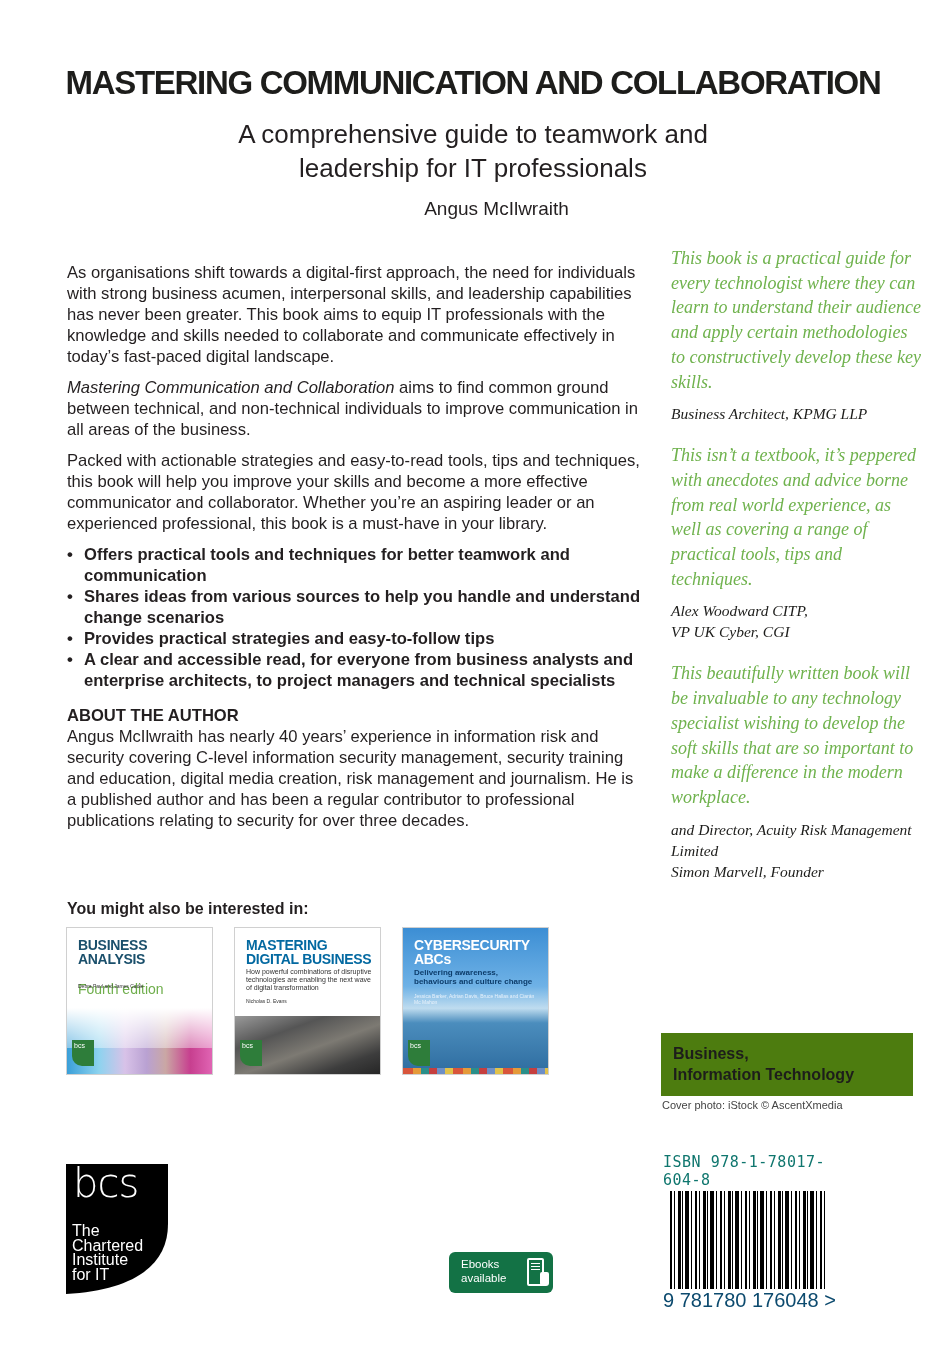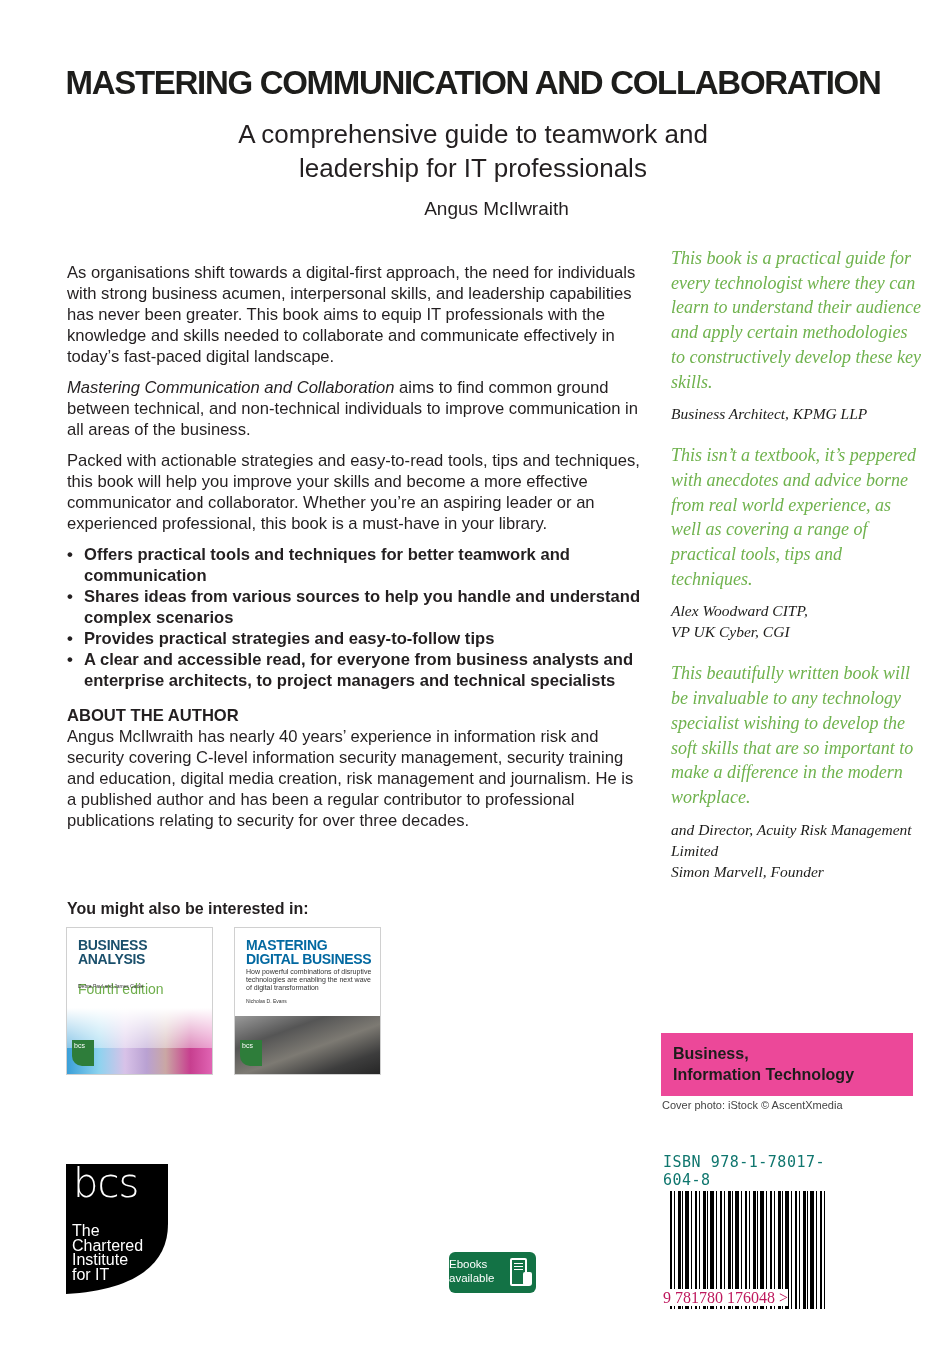--- a/index.html
+++ b/index.html
@@ -53,40 +53,40 @@
   .b3 .bt { color: #ffffff; }
   .b3 .bs { top: 40px; color: #0d3d6b; font-weight: bold; font-size: 8px; line-height: 9px; }
   .b3 .ba { top: 65px; color: #e8f2fb; }
   .b3 .img { position: absolute; left: 0; right: 0; top: 140px; bottom: 0;
     background: repeating-linear-gradient(90deg, #d8553b 0 10px, #e59a3a 10px 18px, #2a8f8a 18px 26px, #c63f3f 26px 34px, #6d8fc7 34px 42px, #e2c24a 42px 50px); }
 
   .quotes { position: absolute; left: 662px; top: 246px; width: 250px; font-family: Liberation Serif, serif; margin-left: 9px; }
   .quote { font-style: italic; color: #6fb24d; font-size: 18px; line-height: 24.7px; }
   .attrib { font-style: italic; color: #1d1d1b; font-size: 15.5px; line-height: 21px; margin-top: 9px; margin-bottom: 19px; }
 
-  .category-box { position: absolute; left: 661px; top: 1033px; width: 252px; height: 63px; background: #ec4899;
+  .category-box { position: absolute; left: 661px; top: 1033px; width: 252px; height: 63px; background: #4d7c0f;
     padding: 10px 12px; font-family: "Liberation Sans", sans-serif; font-size: 16px; line-height: 21px; color: #1d1d1b; font-weight: 600; }
   .credit { position: absolute; left: 662px; top: 1099px; font-family: "Liberation Sans", sans-serif; font-size: 11px; color: #444; }
 
   .barcode-wrap { position: absolute; left: 663px; top: 1153px; width: 200px; }
   .isbn { font-family: "DejaVu Sans Mono", monospace; font-size: 15px; color: #0f766e; letter-spacing: 0.5px; }
   .bars { height: 118px; margin-top: 2px; margin-left: 7px; width: 156px;
     background: repeating-linear-gradient(90deg,
       #000 0 2px, #fff 2px 4px, #000 4px 5px, #fff 5px 8px, #000 8px 11px, #fff 11px 12px,
       #000 12px 13px, #fff 13px 15px, #000 15px 19px, #fff 19px 21px, #000 21px 22px, #fff 22px 25px); }
-  .barnum { font-family: Liberation Serif, serif; font-size: 16px; color: #be185d; margin-top: -20px; background: transparent; }
+  .barnum { font-family: Liberation Sans, sans-serif; font-size: 20px; color: #0c4a6e; margin-top: -20px; background: transparent; }
   .barnum span { background: #fff; }
 
   .bcs-logo { position: absolute; left: 66px; top: 1164px; width: 102px; height: 130px; background: #000;
     border-radius: 0 0 0 0; clip-path: path("M0 0 H102 V60 C102 100 70 126 0 130 Z"); color: #fff; }
   .bcs-logo .mark { position: absolute; left: 7px; top: -4px; font-family: "DejaVu Sans", sans-serif; font-size: 40px; font-weight: 300; letter-spacing: -1px; }
   .bcs-logo .tag { position: absolute; left: 6px; top: 60px; font-family: "Liberation Sans", sans-serif; font-size: 16px; line-height: 14.5px; }
 
-  .ebooks { position: absolute; left: 449px; top: 1252px; width: 87px; height: 41px; background: #137245; border-radius: 6px;
-    color: #fff; font-family: "Liberation Sans", sans-serif; font-size: 11.5px; line-height: 14px; padding: 5px 0; }
+  .ebooks { position: absolute; left: 449px; top: 1252px; width: 104px; height: 41px; background: #137245; border-radius: 6px;
+    color: #fff; font-family: "Liberation Sans", sans-serif; font-size: 11.5px; line-height: 14px; padding: 5px 12px; }
   .ebooks .tablet { position: absolute; right: 9px; top: 6px; width: 17px; height: 28px; border: 2px solid #fff; border-radius: 2px; }
   .ebooks .tablet::before { content: ""; position: absolute; left: 2px; right: 2px; top: 3px; height: 9px;
     background: repeating-linear-gradient(180deg, #fff 0 1px, transparent 1px 3px); }
   .ebooks .hand { position: absolute; right: 4px; top: 20px; width: 9px; height: 14px; background: #fff; border-radius: 2px 2px 3px 3px; }
 </style>
 </head>
 <body>
 
 <div class="title">MASTERING COMMUNICATION AND COLLABORATION</div>
 <div class="subtitle">
@@ -94,21 +94,21 @@
   <div>leadership for IT professionals</div>
 </div>
 <div class="author">Angus McIlwraith</div>
 
 <div class="body-col">
   <p>As organisations shift towards a digital-first approach, the need for individuals with strong business acumen, interpersonal skills, and leadership capabilities has never been greater. This book aims to equip IT professionals with the knowledge and skills needed to collaborate and communicate effectively in today’s fast-paced digital landscape.</p>
   <p><em>Mastering Communication and Collaboration</em><span> aims to find common ground between technical, and non-technical individuals to improve communication in all areas of the business.</span></p>
   <p>Packed with actionable strategies and easy-to-read tools, tips and techniques, this book will help you improve your skills and become a more effective communicator and collaborator. Whether you’re an aspiring leader or an experienced professional, this book is a must-have in your library.</p>
   <ul class="bullets">
     <li>Offers practical tools and techniques for better teamwork and communication</li>
-    <li>Shares ideas from various sources to help you handle and understand complex scenarios</li>
+    <li>Shares ideas from various sources to help you handle and understand change scenarios</li>
     <li>Provides practical strategies and easy-to-follow tips</li>
     <li>A clear and accessible read, for everyone from business analysts and enterprise architects, to project managers and technical specialists</li>
   </ul>
   <div class="about-h">ABOUT THE AUTHOR</div>
   <div>Angus McIlwraith has nearly 40 years’ experience in information risk and security covering C-level information security management, security training and education, digital media creation, risk management and journalism. He is a published author and has been a regular contributor to professional publications relating to security for over three decades.</div>
 </div>
 
 <div class="related-label">You might also be interested in:</div>
 <div class="books">
   <div class="book b1">
@@ -116,20 +116,27 @@
     <div class="bt">BUSINESS ANALYSIS</div>
     <div class="bs">Fourth edition</div>
     <div class="ba">Debra Paul and James Cadle</div>
     <div class="mini-bcs">bcs</div>
   </div>
   <div class="book b2">
     <div class="img"></div>
     <div class="bt">MASTERING DIGITAL BUSINESS</div>
     <div class="bs">How powerful combinations of disruptive technologies are enabling the next wave of digital transformation</div>
     <div class="ba">Nicholas D. Evans</div>
+    <div class="mini-bcs">bcs</div>
+  </div>
+  <div class="book b3">
+    <div class="img"></div>
+    <div class="bt">CYBERSECURITY ABCs</div>
+    <div class="bs">Delivering awareness, behaviours and culture change</div>
+    <div class="ba">Jessica Barker, Adrian Davis, Bruce Hallas and Ciarán Mc Mahon</div>
     <div class="mini-bcs">bcs</div>
   </div>
 </div>
 
 <div class="quotes">
   <div class="quote">This book is a practical guide for every technologist where they can learn to understand their audience and apply certain methodologies to constructively develop these key skills.</div>
   <div class="attrib">
     <div>Business Architect, KPMG LLP</div>
   </div>
   <div class="quote">This isn’t a textbook, it’s peppered with anecdotes and advice borne from real world experience, as well as covering a range of practical tools, tips and techniques.</div>

